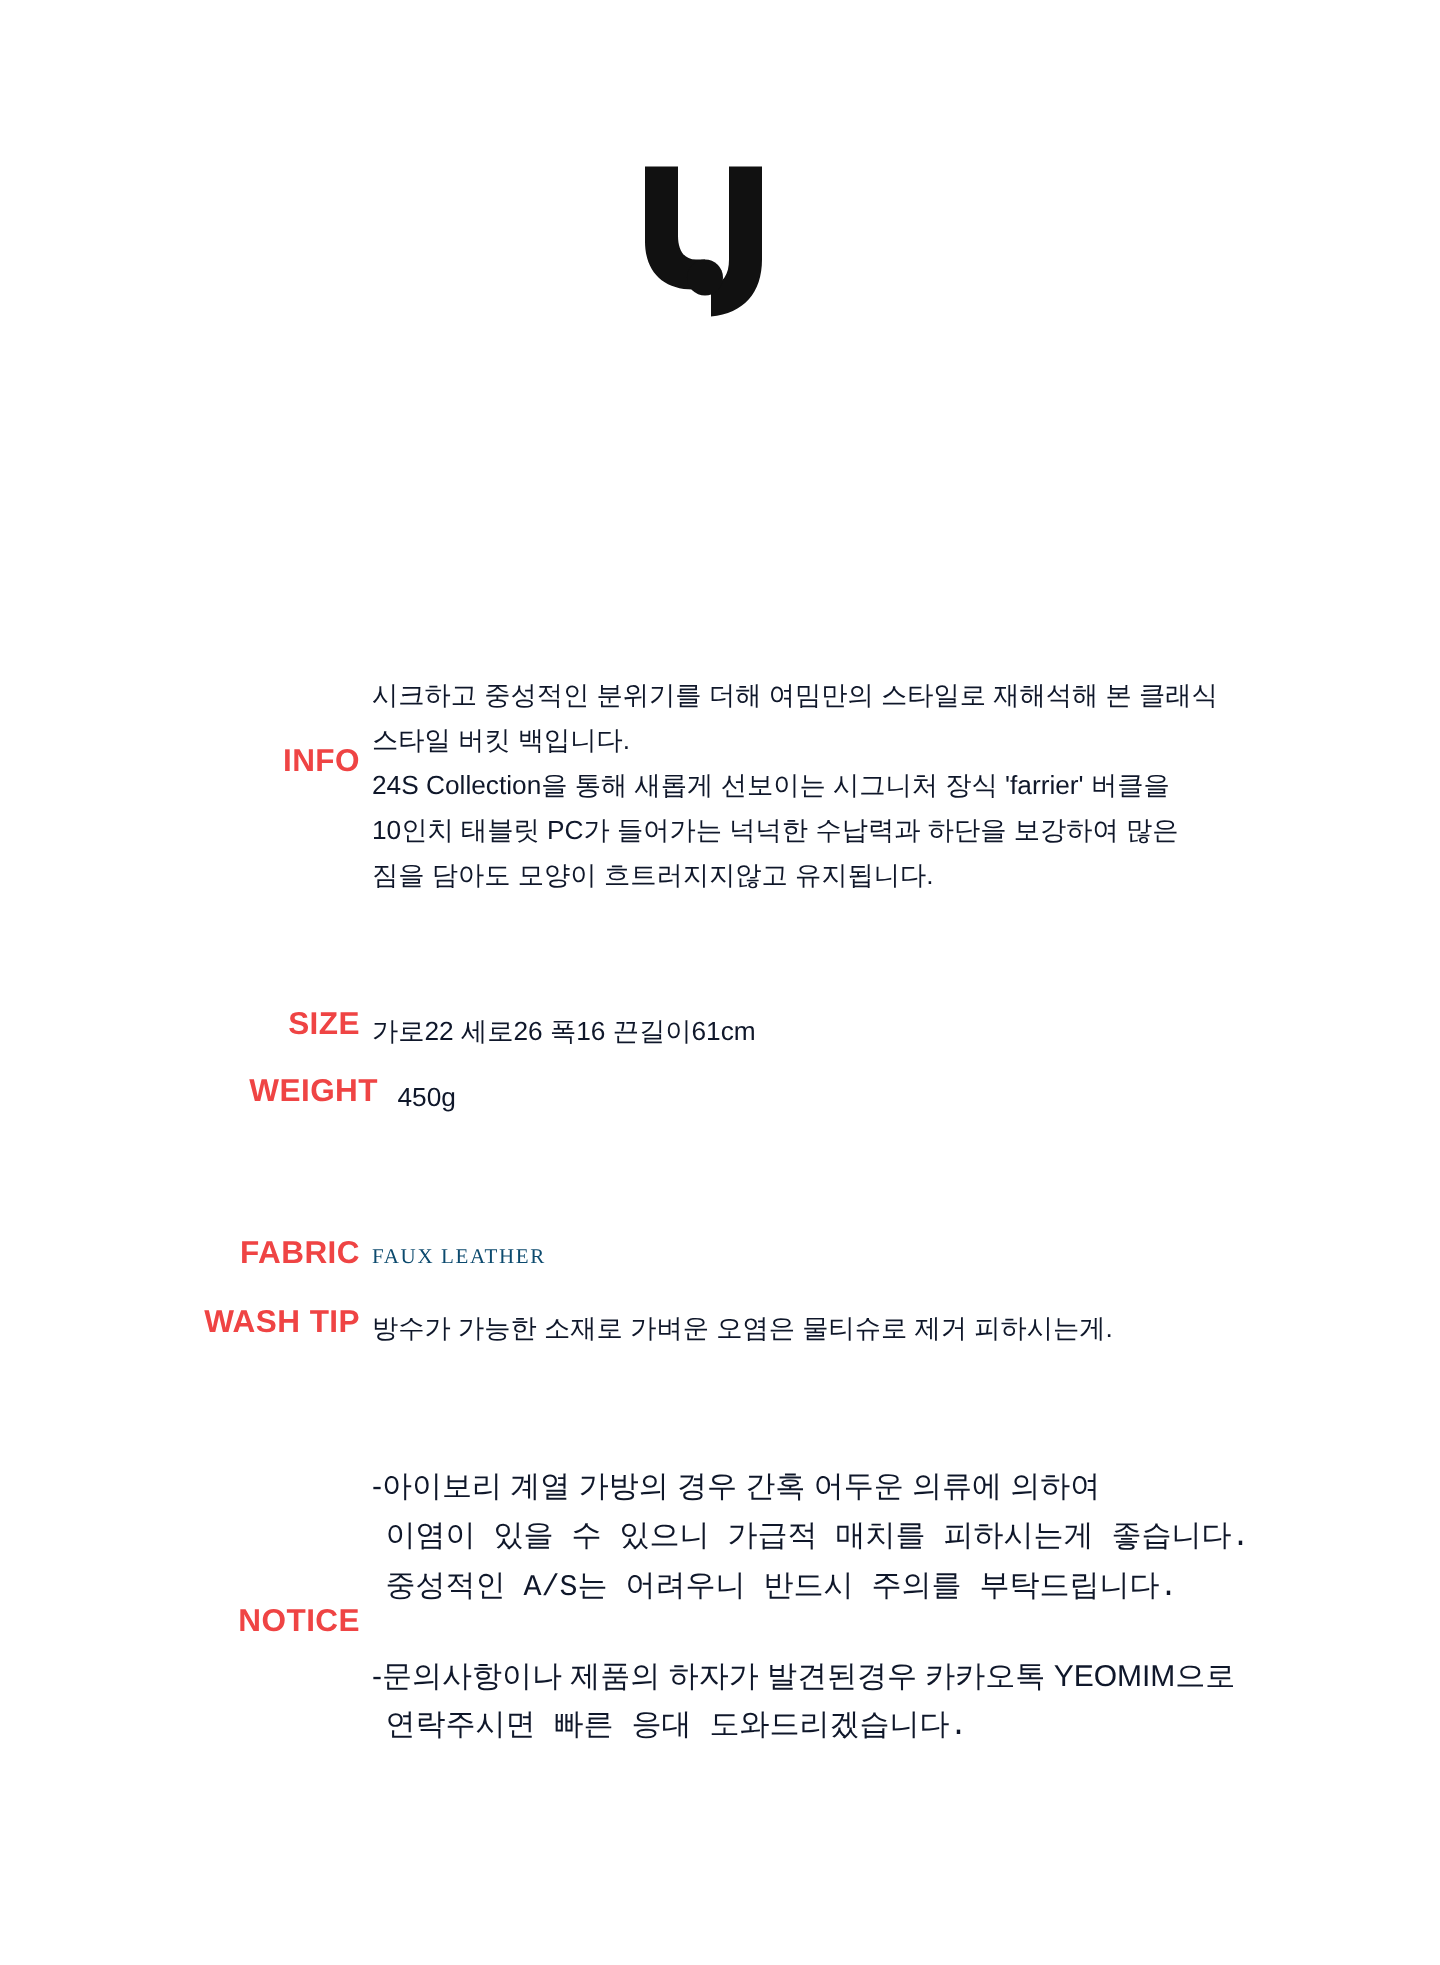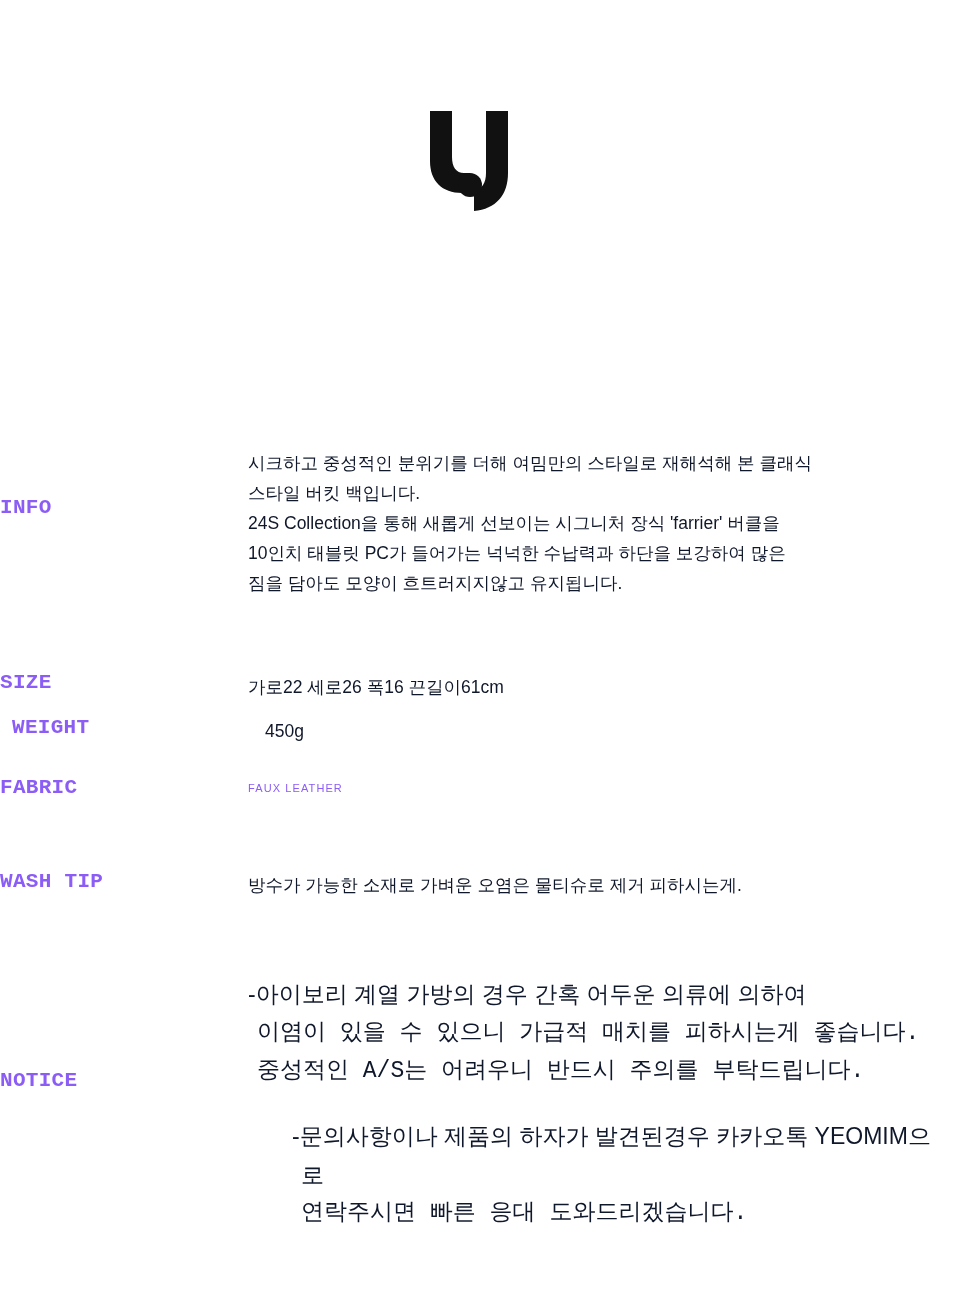--- a/index.html
+++ b/index.html
@@ -43,27 +43,26 @@
     position: absolute;
     left: 0;
     width: 960px;
     display: flex;
     align-items: flex-start;
   }
   .spec-label {
     width: 248px;
     padding-right: 8px;
     box-sizing: border-box;
-    text-align: left;
+    text-align: right;
     font-weight: bold;
     font-size: 21px;
     letter-spacing: 0.3px;
-    color: #8b5cf6;
+    color: #ef4444;
     white-space: nowrap;
-    font-family: Liberation Mono, monospace;
   }
   .spec-body {
     width: 690px;
     font-size: 17.5px;
     line-height: 1.72;
     color: #0f172a;
     font-weight: 400;
   }
   .spec-body p {
     margin: 0;
@@ -73,35 +72,36 @@
   #row-info      { top: 448px; }
   #row-info .spec-label { padding-top: 48px; }
 
   #row-size      { top: 671px; }
   #row-size .spec-label { padding-top: 0px; }
   #row-size .spec-body { padding-top: 1px; }
 
   #row-weight    { top: 716px; padding-left: 12px; }
   #row-weight .spec-body { padding-left: 5px; }
 
-  #row-fabric    { top: 776px; }
+  #row-fabric    { top: 824px; }
   #row-fabric .spec-body {
     letter-spacing: 1.1px;
-    font-size: 11px;
+    font-size: 14px;
     padding-top: 3px;
-    color: #8b5cf6;
+    color: #0c4a6e;
+    font-family: Liberation Serif, serif;
   }
 
   #row-wash      { top: 870px; }
 
   #row-notice    { top: 975px; }
   #row-notice .spec-label { padding-top: 94px; }
-  #row-notice .spec-body { font-size: 23px; line-height: 1.68; }
+  #row-notice .spec-body { font-size: 20px; line-height: 1.68; }
   .notice-block { margin: 0 0 26px 0; }
-  .notice-block:last-child { margin-bottom: 0; margin-left: 44px; }
+  .notice-block:last-child { margin-bottom: 0; }
   .notice-block .lead { text-indent: -9px; padding-left: 9px; }
   .notice-block .cont { padding-left: 9px; font-family: Liberation Mono, monospace; }
 </style>
 </head>
 <body>
 
 <div class="page">
 
   <div class="logo-wrap">
     <svg width="112" height="104" viewBox="0 0 112 104">

